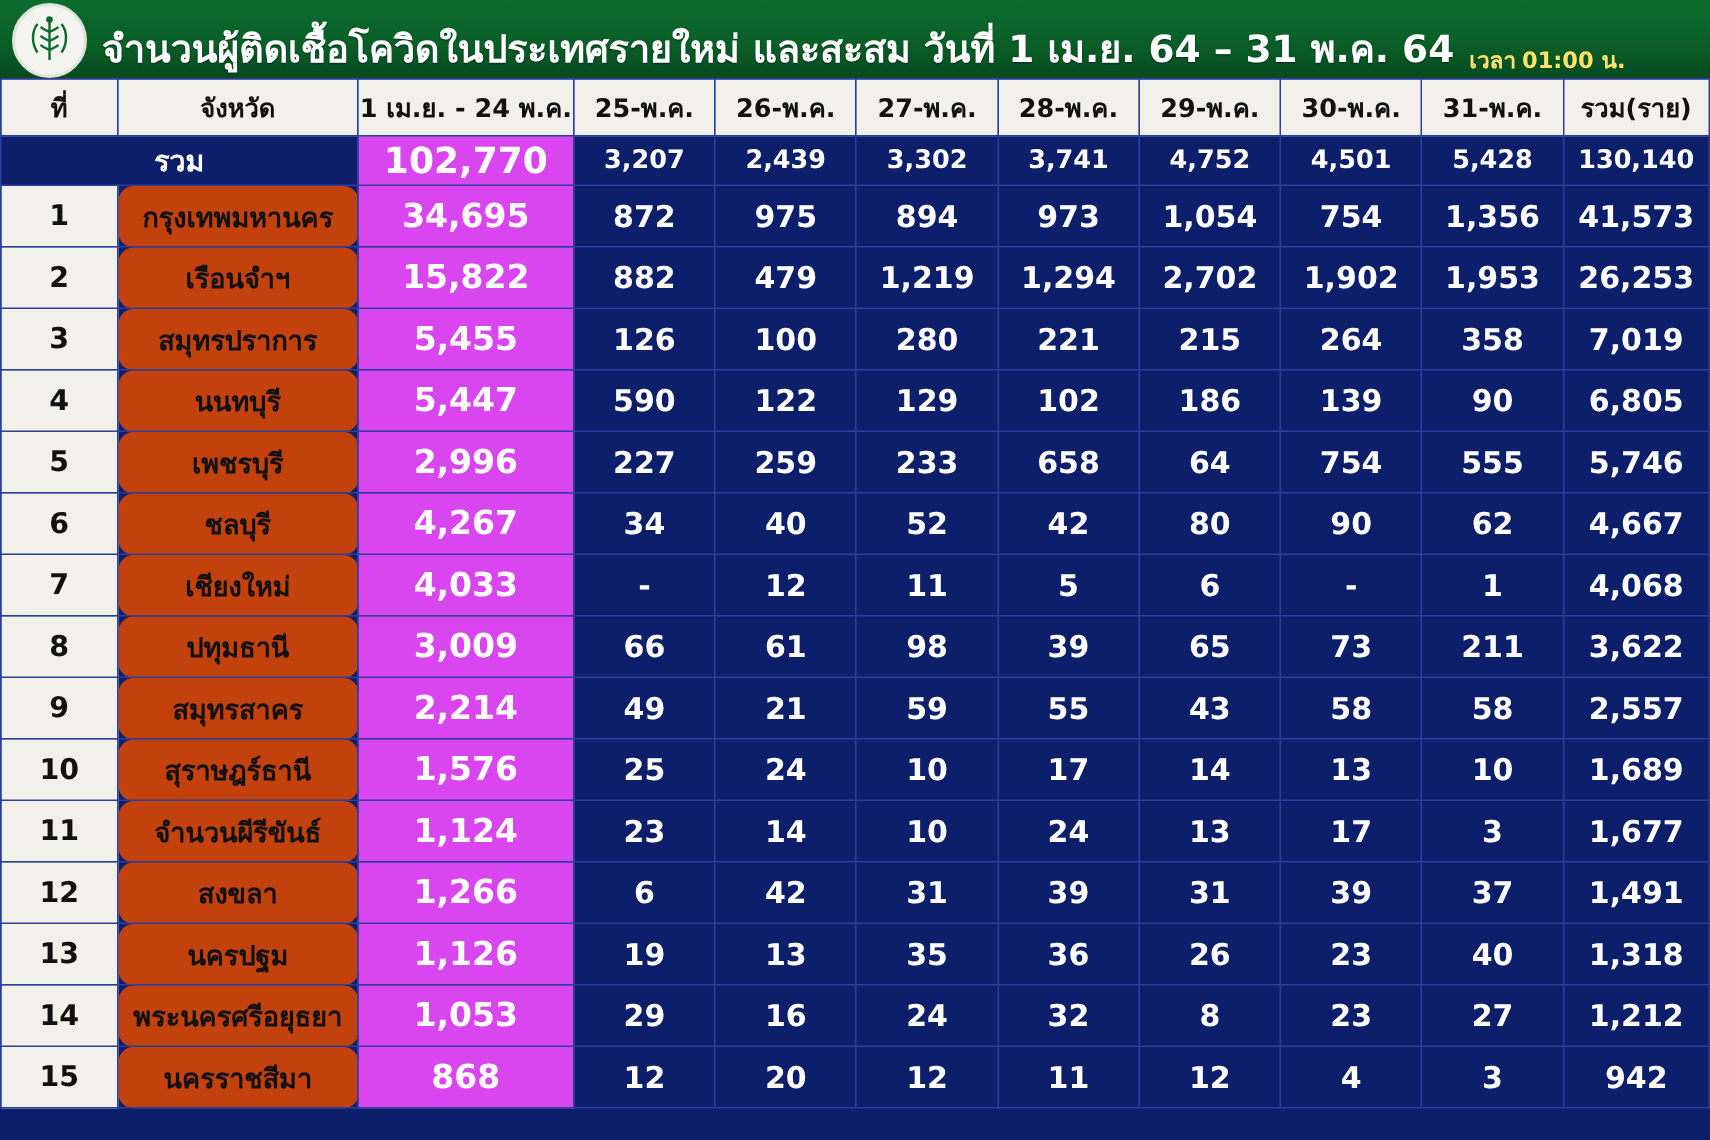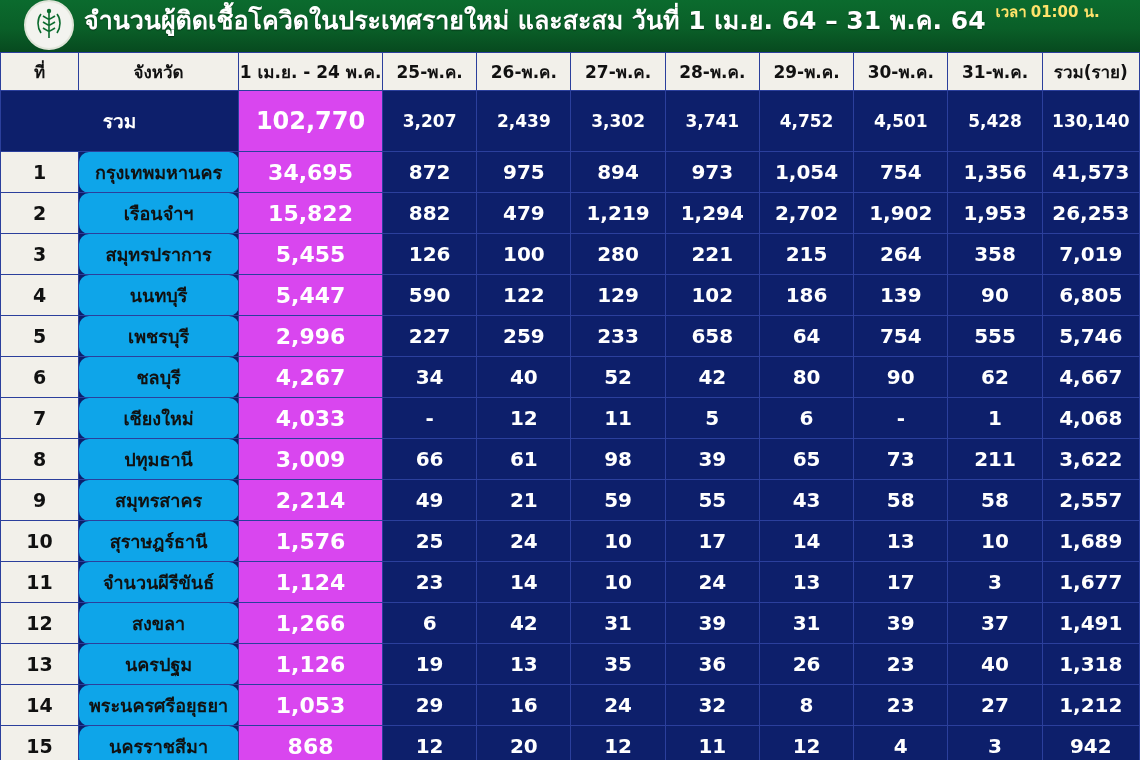--- a/index.html
+++ b/index.html
@@ -13,22 +13,22 @@
     overflow: hidden;
     font-family: "DejaVu Sans", "Liberation Sans", sans-serif;
   }
 
   
   .header {
     position: relative;
     height: 52px;
     background: linear-gradient(180deg, #0b6b2e 0%, #0a5f28 55%, #074a1f 100%);
     display: flex;
-    align-items: flex-start;
-    padding-left: 24px;
+    align-items: flex-end;
+    padding-left: 8px;
     box-sizing: border-box;
     overflow: hidden;
   }
   .logo {
     width: 46px;
     height: 46px;
     border-radius: 50%;
     background: #f3f3ef;
     border: 2px solid #dfe4d8;
     display: flex;
@@ -102,29 +102,29 @@
     border: 1px solid #8d8d8d;
     font-weight: bold;
   }
 
   
   tbody td {
     height: 41px;
     font-size: 20px;
   }
   tbody tr.sum td {
-    height: 61px;
+    height: 33px;
   }
   td.cell-no {
     background: #f2f0ea;
     color: #111111;
     font-size: 19px;
   }
   td.cell-prov {
-    background: #0ea5e9;
+    background: #c2410c;
     color: #111111;
     font-size: 18px;
     font-weight: bold;
     text-align: center;
     border-radius: 10px;
   }
   td.cell-sumlabel {
     background: #0d1f6b;
     color: #ffffff;
     font-size: 19px;

